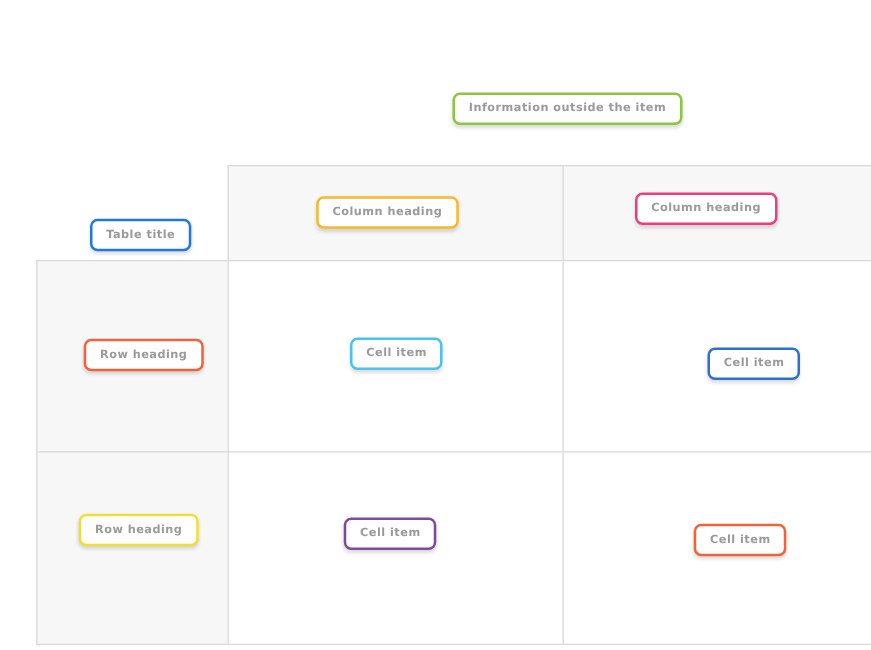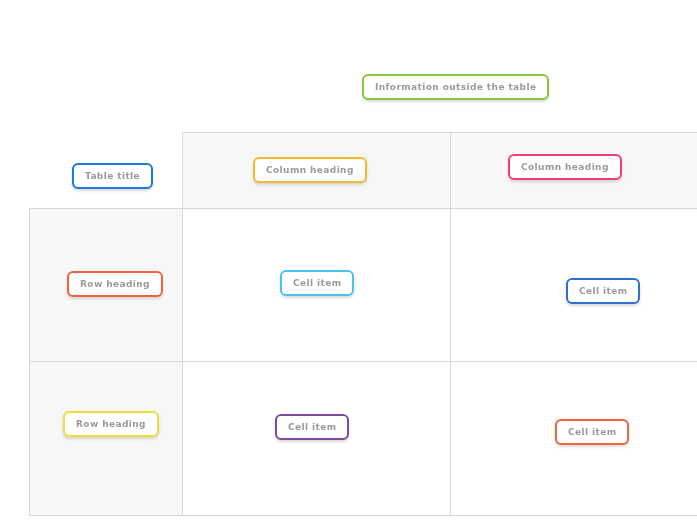--- a/index.html
+++ b/index.html
@@ -73,23 +73,23 @@
 
     <div class="cell band bt bl"></div>
     <div class="cell plain bt bl"></div>
     <div class="cell plain bt bl"></div>
 
     <div class="cell band bt bl bb"></div>
     <div class="cell plain bt bl bb"></div>
     <div class="cell plain bt bl bb"></div>
   </div>
 
-  <div class="tag" id="tag-info" style="border-color: rgb(140, 198, 62);">Information outside the table</div>
+  <div class="tag" id="tag-info" style="border-color: rgb(140, 198, 62);">Information outside the item</div>
 
-  <div class="tag" id="tag-title" style="border-color: rgb(34, 119, 221);">Table title</div>
+  <div class="tag" id="tag-title" style="border-color: rgb(34, 119, 221); margin-top: 12px;">Table title</div>
 
   <div class="tag" id="tag-colh1" style="border-color: rgb(245, 184, 46);">Column heading</div>
 
   <div class="tag" id="tag-colh2" style="border-color: rgb(238, 61, 127);">Column heading</div>
 
   <div class="tag" id="tag-rowh1" style="border-color: rgb(240, 97, 60);">Row heading</div>
 
   <div class="tag" id="tag-rowh2" style="border-color: rgb(239, 223, 52);">Row heading</div>
 
   <div class="tag" id="tag-cell1" style="border-color: rgb(71, 194, 241);">Cell item</div>

